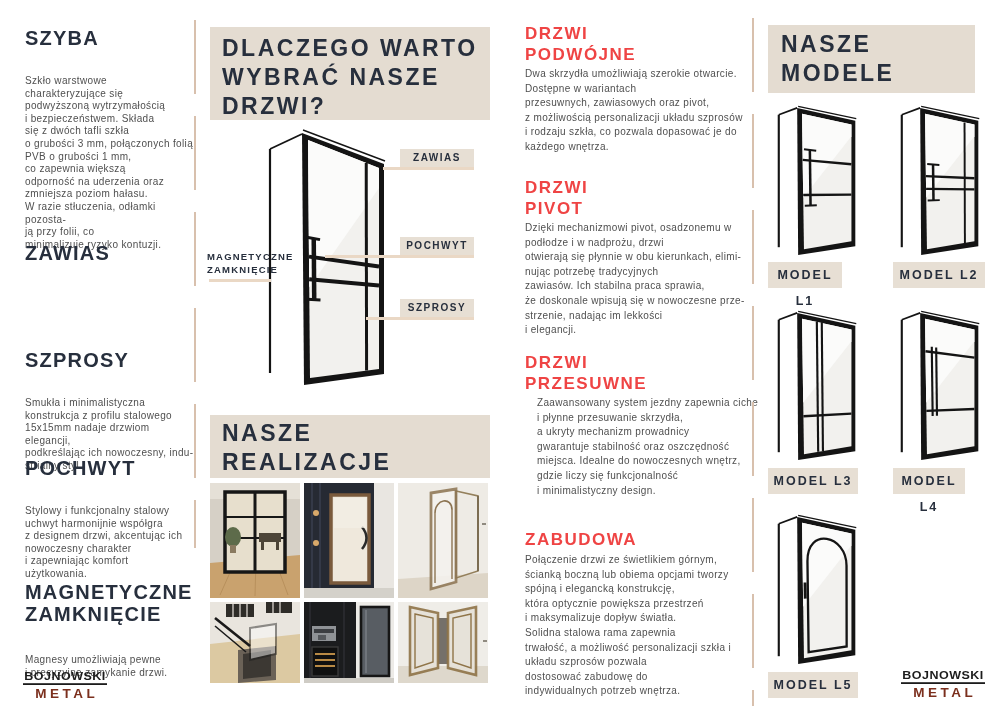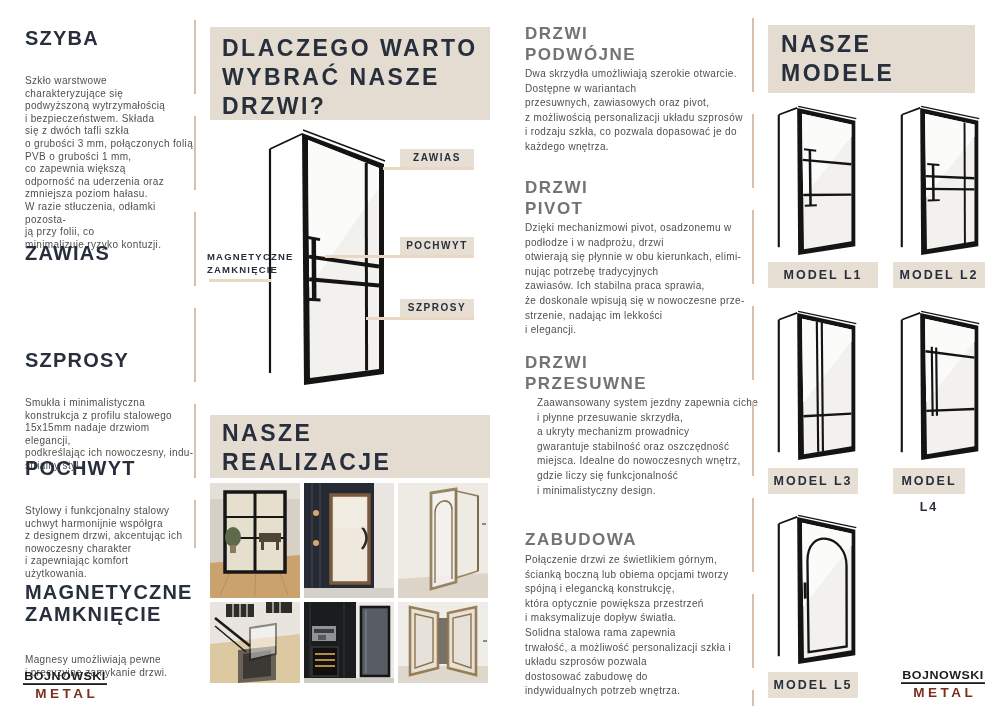--- a/index.html
+++ b/index.html
@@ -6,21 +6,21 @@
   body { font-family:"Liberation Sans", sans-serif; }
   .page { position:relative; width:1000px; height:726px; background:#ffffff; overflow:hidden; }
 
   .abs { position:absolute; }
 
   
   .h-big { font-weight:bold; color:#272f3d; font-size:23px; line-height:29px;
            letter-spacing:2.5px; white-space:pre-line; }
   .h-left { font-weight:bold; color:#272f3d; font-size:20px; line-height:22px;
             letter-spacing:1.2px; white-space:pre-line; }
-  .h-mid { font-weight:bold; color:#737373; font-size:17px; line-height:21px;
+  .h-mid { font-weight:bold; color:#ef4444; font-size:17px; line-height:21px;
            letter-spacing:1.5px; white-space:pre-line; }
 
   
   .body-txt { color:#4f4f4f; font-size:10px; line-height:12.6px; letter-spacing:0.35px;
               white-space:pre-line;margin-top:24px; }
   .body-txt3 { color:#4f4f4f; font-size:10px; line-height:14.6px; letter-spacing:0.35px;
                white-space:pre-line; }
 
   .beige-box { background:#e4dcd1; }
 
@@ -331,21 +331,21 @@
         <line x1="7" y1="12" x2="7" y2="147" stroke="#141414" stroke-width="2.2"></line>
         <line x1="7" y1="12" x2="26" y2="5" stroke="#141414" stroke-width="1.8"></line>
         <line x1="27" y1="3.5" x2="87" y2="16" stroke="#141414" stroke-width="1.4"></line>
         <polygon points="26.0,5.0 86.0,18.0 86.0,146.0 27.0,155.0" fill="#141414"></polygon>
         <polygon points="31.0,11.0 82.0,22.0 82.0,141.0 33.0,149.0" fill="#f2f1ee"></polygon>
         <polygon points="31.0,11.0 82.0,22.0 82.0,33.9 32.2,96.6" fill="#fbfbfa"></polygon>
         <path d="M 37.827999999999996,142.75599999999997 L 36.604,50.208000000000006 C 36.136,14.822 76.90400000000001,23.317999999999998 76.956,54.752 L 77.092,136.964 Z" fill="none" stroke="#141414" stroke-width="2.4"></path>
         <line x1="34.1354" y1="71.83879999999999" x2="34.3646" y2="88.2962" stroke="#141414" stroke-width="3"></line>
       </svg></div>
 
-  <div class="abs model-label" style="left:768px;top:262px;width:110px;text-align:center;">MODEL L1</div>
+  <div class="abs model-label" style="left:768px;top:262px;width:74px;text-align:center;">MODEL L1</div>
   <div class="abs model-label" style="left:893px;top:262px;width:92px;">MODEL L2</div>
   <div class="abs model-label" style="left:768px;top:468px;width:90px;">MODEL L3</div>
   <div class="abs model-label" style="left:893px;top:468px;width:72px;">MODEL L4</div>
   <div class="abs model-label" style="left:768px;top:672px;width:90px;">MODEL L5</div>
 
   <div class="abs logo" style="left:901px;top:667px;">
     <div class="logo-top">BOJNOWSKI</div>
     <div class="logo-bottom">METAL</div>
   </div>
 

